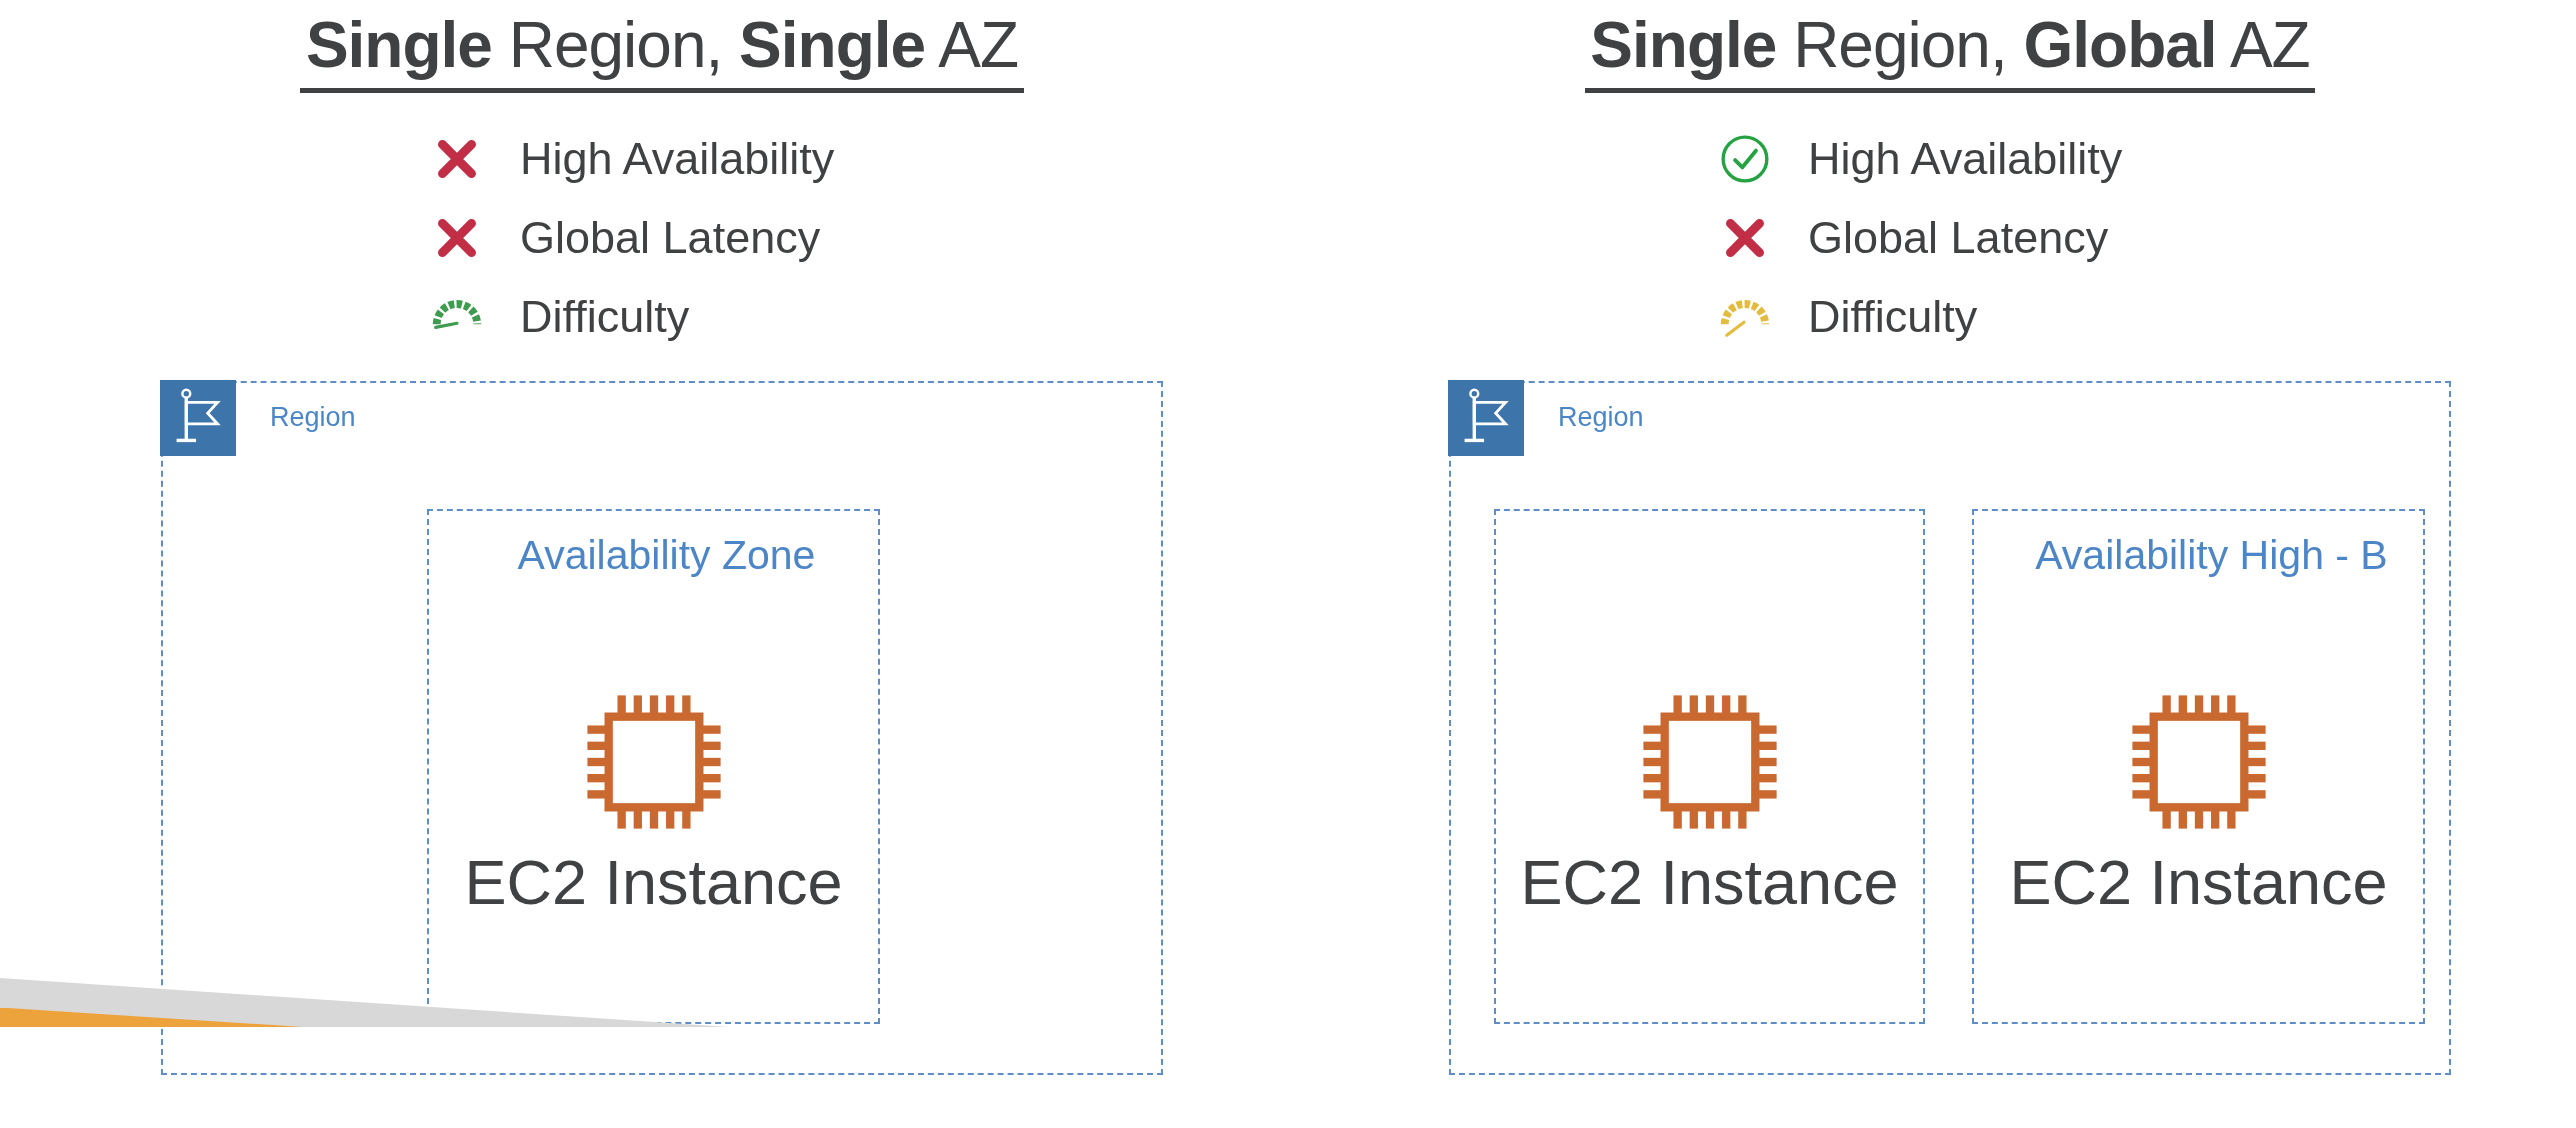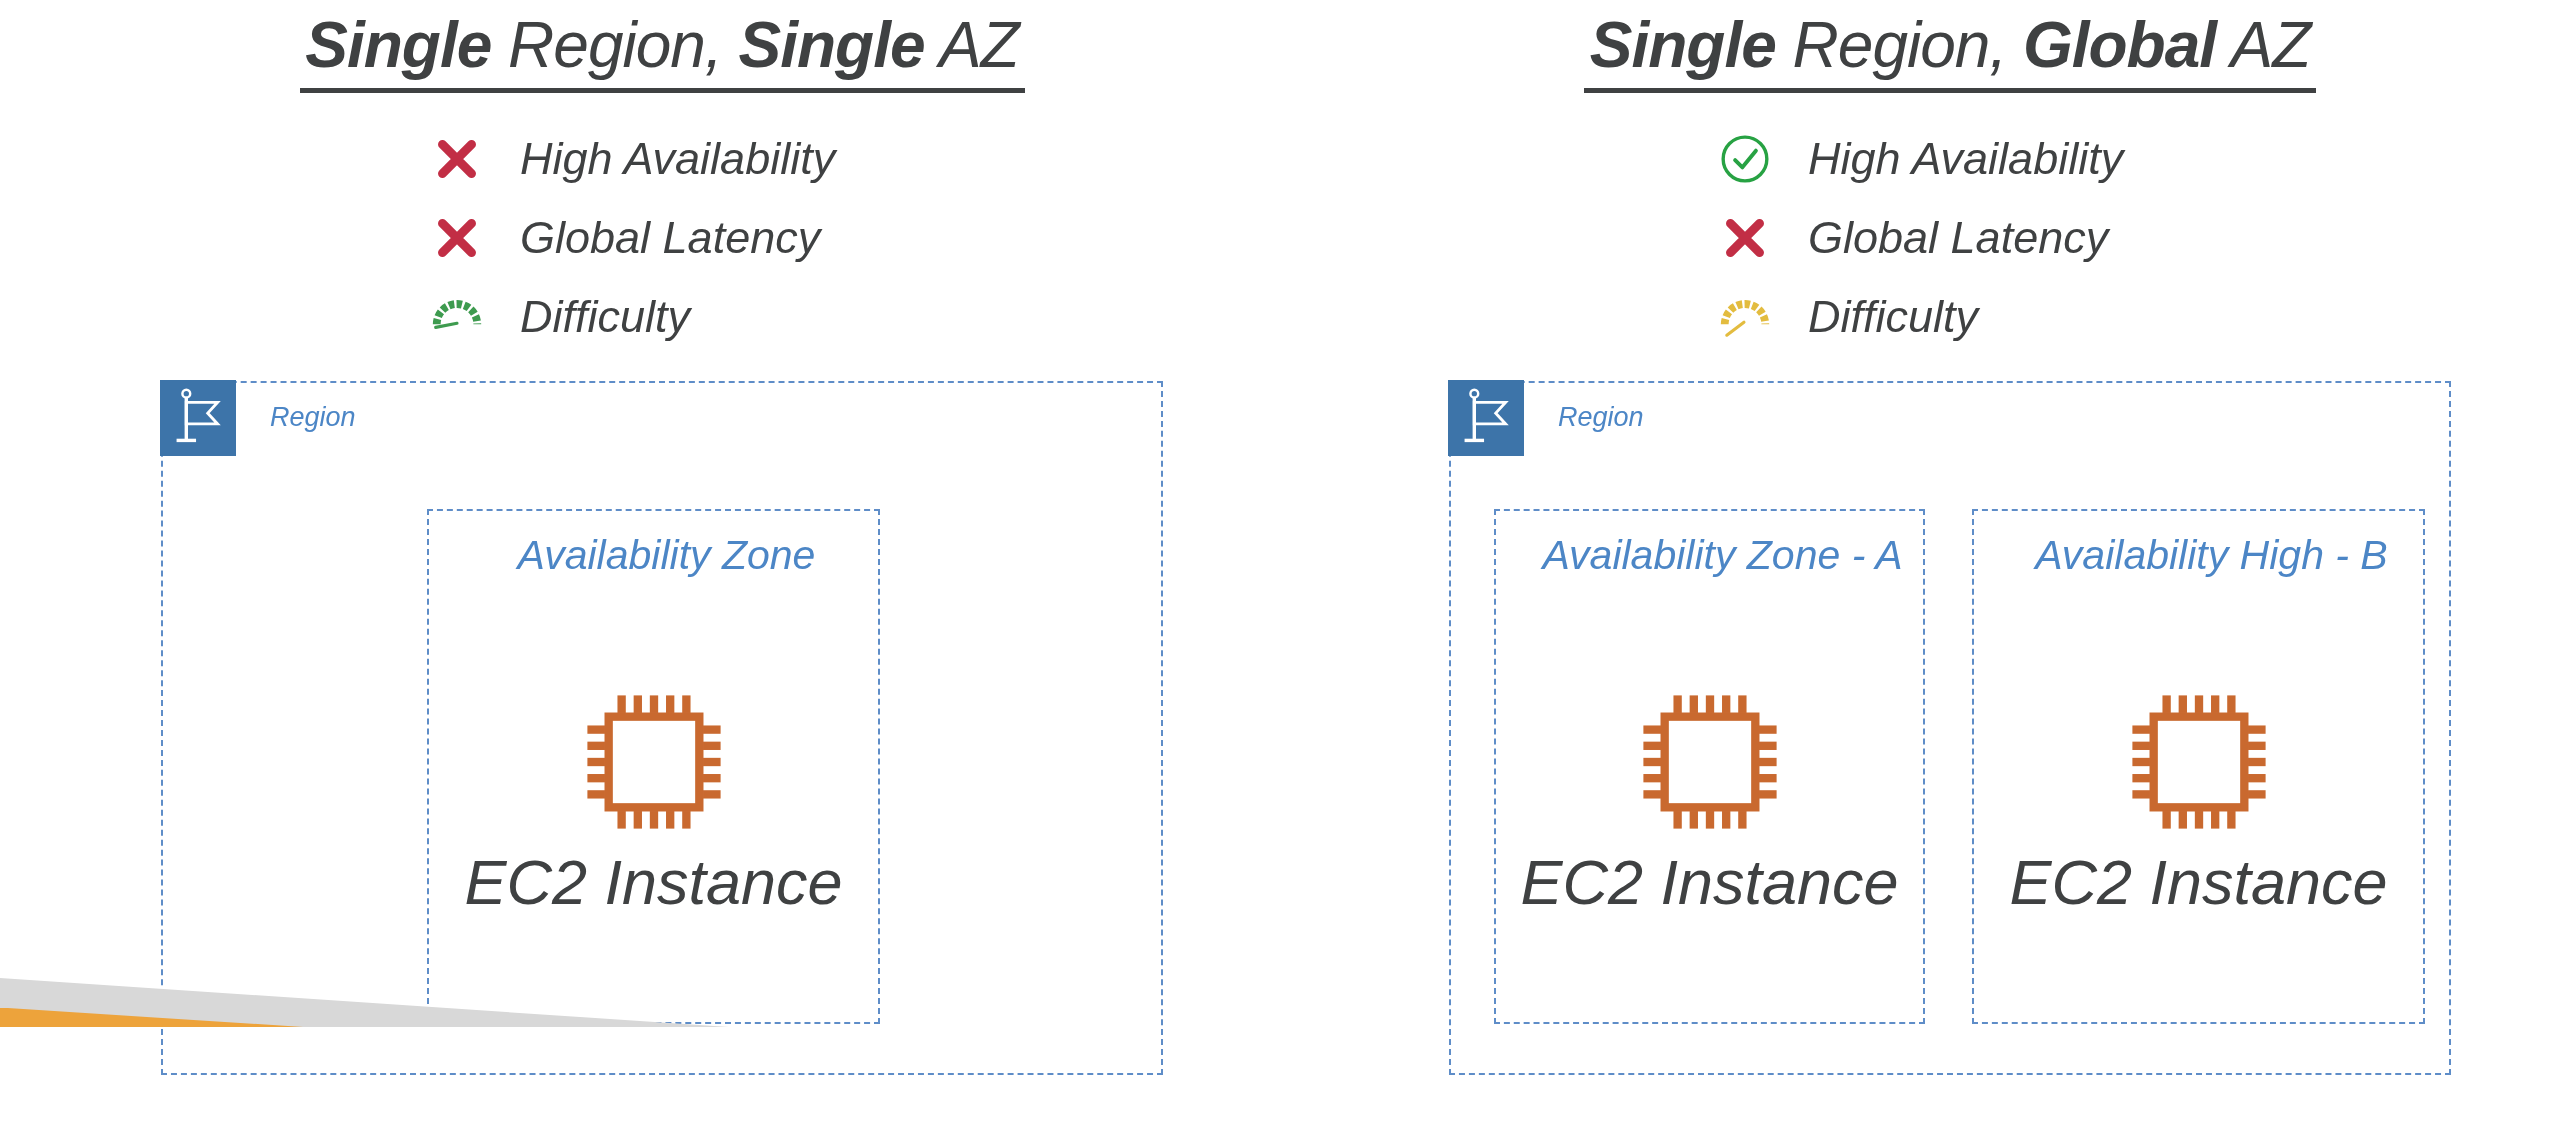--- a/index.html
+++ b/index.html
@@ -8,21 +8,21 @@
     --border:#5E8DC8;
     --flag-bg:#3D74A9;
     --wedge-gray:#D8D8D8;
     --wedge-orange:#EDA33B;
   }
   html,body{margin:0;padding:0;background:#fff;}
   body{
     width:2576px;height:1129px;overflow:hidden;position:relative;
     font-family:"Liberation Sans", sans-serif;color:var(--text);
   }
-  #canvas{position:absolute;inset:0;width:2576px;height:1027px;background:#fff;font-style:italic;}
+  #canvas{position:absolute;inset:0;width:2576px;height:1027px;background:#fff;}
 
   .panel{position:absolute;top:0;width:1288px;height:1129px;}
   .panel.p0{left:0;}
   .panel.p1{left:1288px;}
 
   
   .title-wrap{
     position:absolute;top:5.8px;left:161px;width:1002px;margin:0;
     text-align:center;font-size:64px;font-weight:normal;line-height:1.22;color:var(--text);
     letter-spacing:-1px;
@@ -191,21 +191,20 @@
       <div class="region-flag">
             <svg viewBox="0 0 78 78">
               <circle cx="27" cy="14" r="4" fill="none" stroke="#fff" stroke-width="2.5"></circle>
               <line x1="27" y1="18" x2="27" y2="62" stroke="#fff" stroke-width="3.5"></line>
               <line x1="17" y1="62" x2="37" y2="62" stroke="#fff" stroke-width="3.5"></line>
               <path d="M27 23 H59 L49 34 L59 45 H27 Z" fill="none" stroke="#fff" stroke-width="3"></path>
             </svg>
           </div>
       <div class="region-label">Region</div>
     <div class="az-box az-a">
-    <div class="az-label">Availability Zone - A</div>
     <div class="ec2">
       <span class="ec2-chip">
                 <svg viewBox="0 0 160 160">
                   <rect x="31" y="31" width="98" height="98" fill="none" stroke="#C9692F" stroke-width="9"></rect>
                   <rect x="40.5" y="8" width="9" height="19" fill="#C9692F"></rect>
                   <rect x="40.5" y="133" width="9" height="19" fill="#C9692F"></rect>
                   <rect x="8" y="40.5" width="19" height="9" fill="#C9692F"></rect>
                   <rect x="133" y="40.5" width="19" height="9" fill="#C9692F"></rect>
                   <rect x="58" y="8" width="9" height="19" fill="#C9692F"></rect>
                   <rect x="58" y="133" width="9" height="19" fill="#C9692F"></rect>

